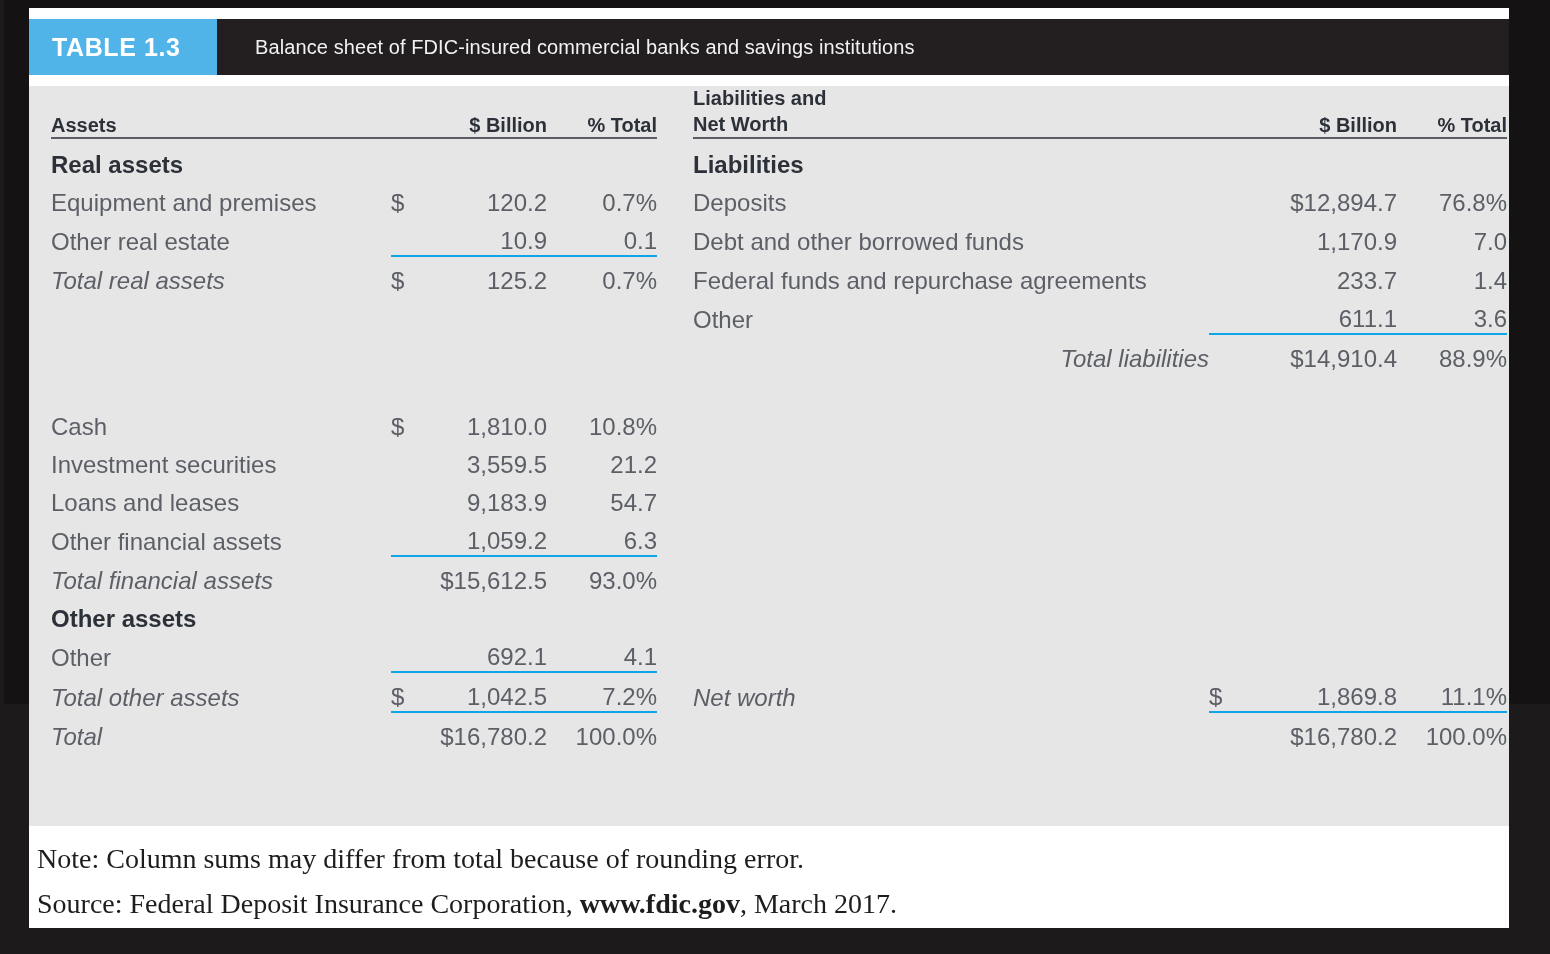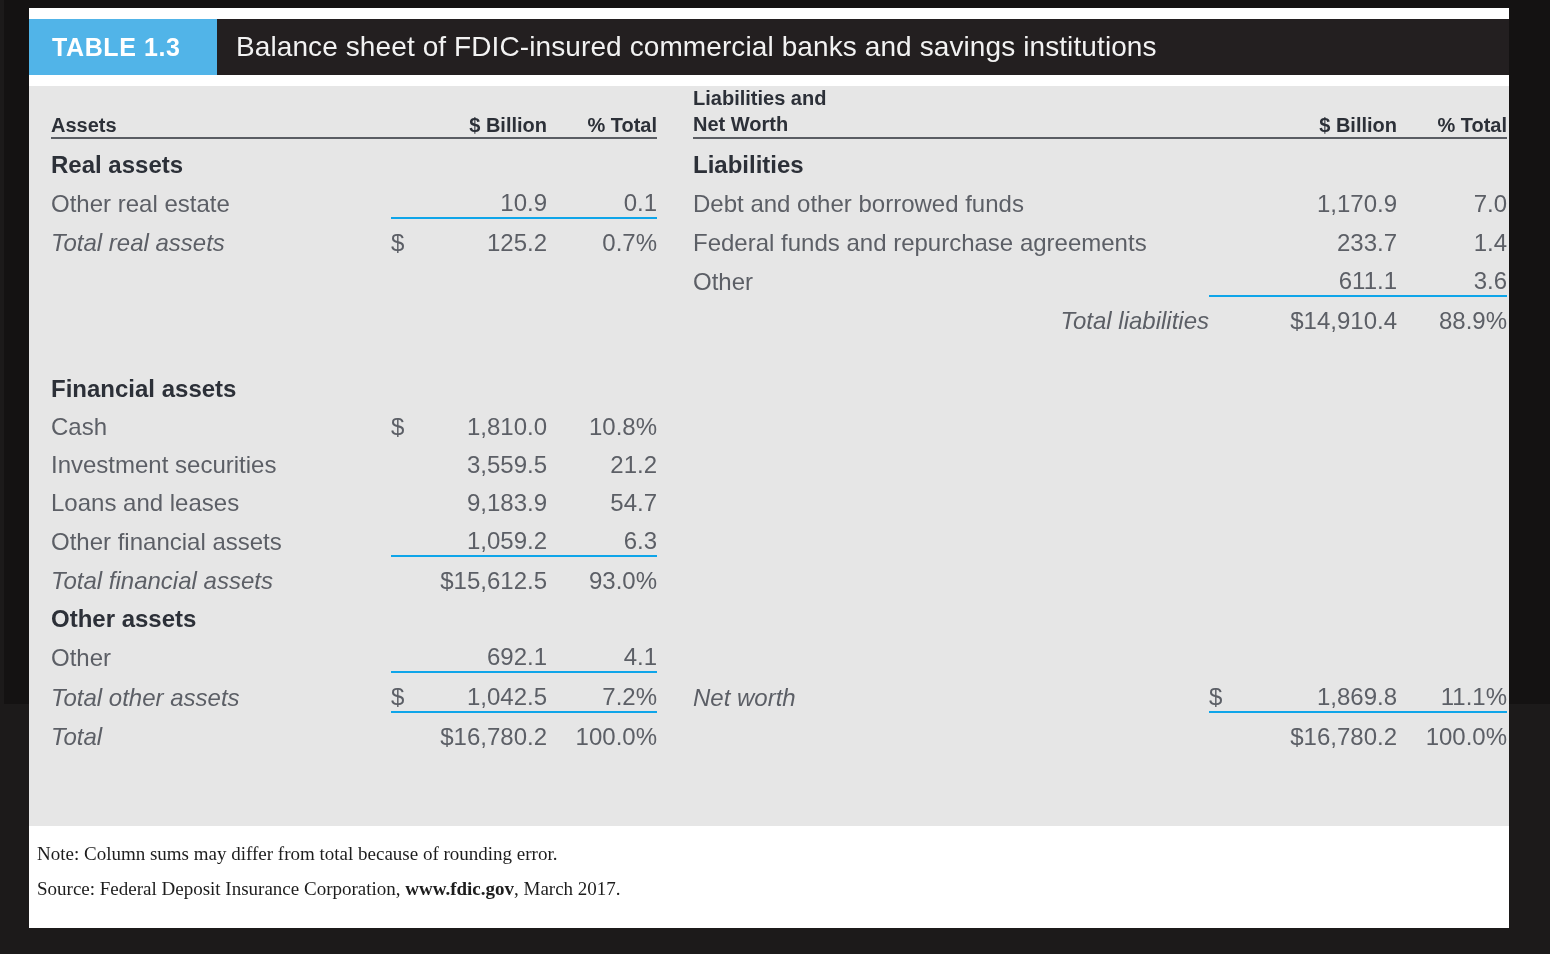--- a/index.html
+++ b/index.html
@@ -51,24 +51,24 @@
     font-weight: bold;
     letter-spacing: 0.6px;
     display: flex;
     align-items: center;
     padding-left: 23px;
     box-sizing: border-box;
   }
   .title-text {
     flex: 1;
     color: #f2f2f2;
-    font-size: 28px;
+    font-size: 20px;
     display: flex;
     align-items: center;
-    padding-left: 19px;
+    padding-left: 38px;
     box-sizing: border-box;
     letter-spacing: 0.1px;
     border-radius: 8px;
   }
 
   
   .tablebody {
     position: absolute;
     left: 0;
     top: 78px;
@@ -145,21 +145,21 @@
     position: absolute;
     left: 0;
     top: 818px;
     width: 1480px;
     height: 102px;
     background: #ffffff;
     padding: 18px 0 0 8px;
     box-sizing: border-box;
     font-family: "Liberation Serif", serif;
     color: #1d1d1d;
-    font-size: 19px;
+    font-size: 28px;
   }
   .note-line { margin-bottom: 14px; line-height: 1.1; }
   .bold-link { font-weight: bold; }
 </style>
 </head>
 <body>
 
 <div class="frame">
   <div class="page">
 
@@ -207,20 +207,31 @@
           <td class="dlr"></td>
           <td class="num"></td>
           <td class="pct"></td>
           <td></td>
           <td class="sect">Liabilities</td>
           <td class="dlr"></td>
           <td class="num"></td>
           <td class="pct"></td>
         </tr>
 
+        <tr class="row">
+          <td class="item">Equipment and premises</td>
+          <td class="dlr">$</td>
+          <td class="num">120.2</td>
+          <td class="pct">0.7%</td>
+          <td></td>
+          <td class="item">Deposits</td>
+          <td class="dlr"></td>
+          <td class="num">$12,894.7</td>
+          <td class="pct">76.8%</td>
+        </tr>
 
         <tr class="row">
           <td class="item">Other real estate</td>
           <td class="dlr ul-bot"></td>
           <td class="num ul-bot">10.9</td>
           <td class="pct ul-bot">0.1</td>
           <td></td>
           <td class="item">Debt and other borrowed funds</td>
           <td class="dlr"></td>
           <td class="num">1,170.9</td>
@@ -260,24 +271,20 @@
           <td class="tot2">Total liabilities</td>
           <td class="dlr"></td>
           <td class="num">$14,910.4</td>
           <td class="pct">88.9%</td>
         </tr>
 
         <tr class="blankrow">
           <td colspan="9"></td>
         </tr>
 
-        <tr class="row">
-          <td class="sect">Financial assets</td>
-          <td colspan="8"></td>
-        </tr>
 
         <tr class="row">
           <td class="item">Cash</td>
           <td class="dlr">$</td>
           <td class="num">1,810.0</td>
           <td class="pct">10.8%</td>
           <td colspan="5"></td>
         </tr>
 
         <tr class="row">

